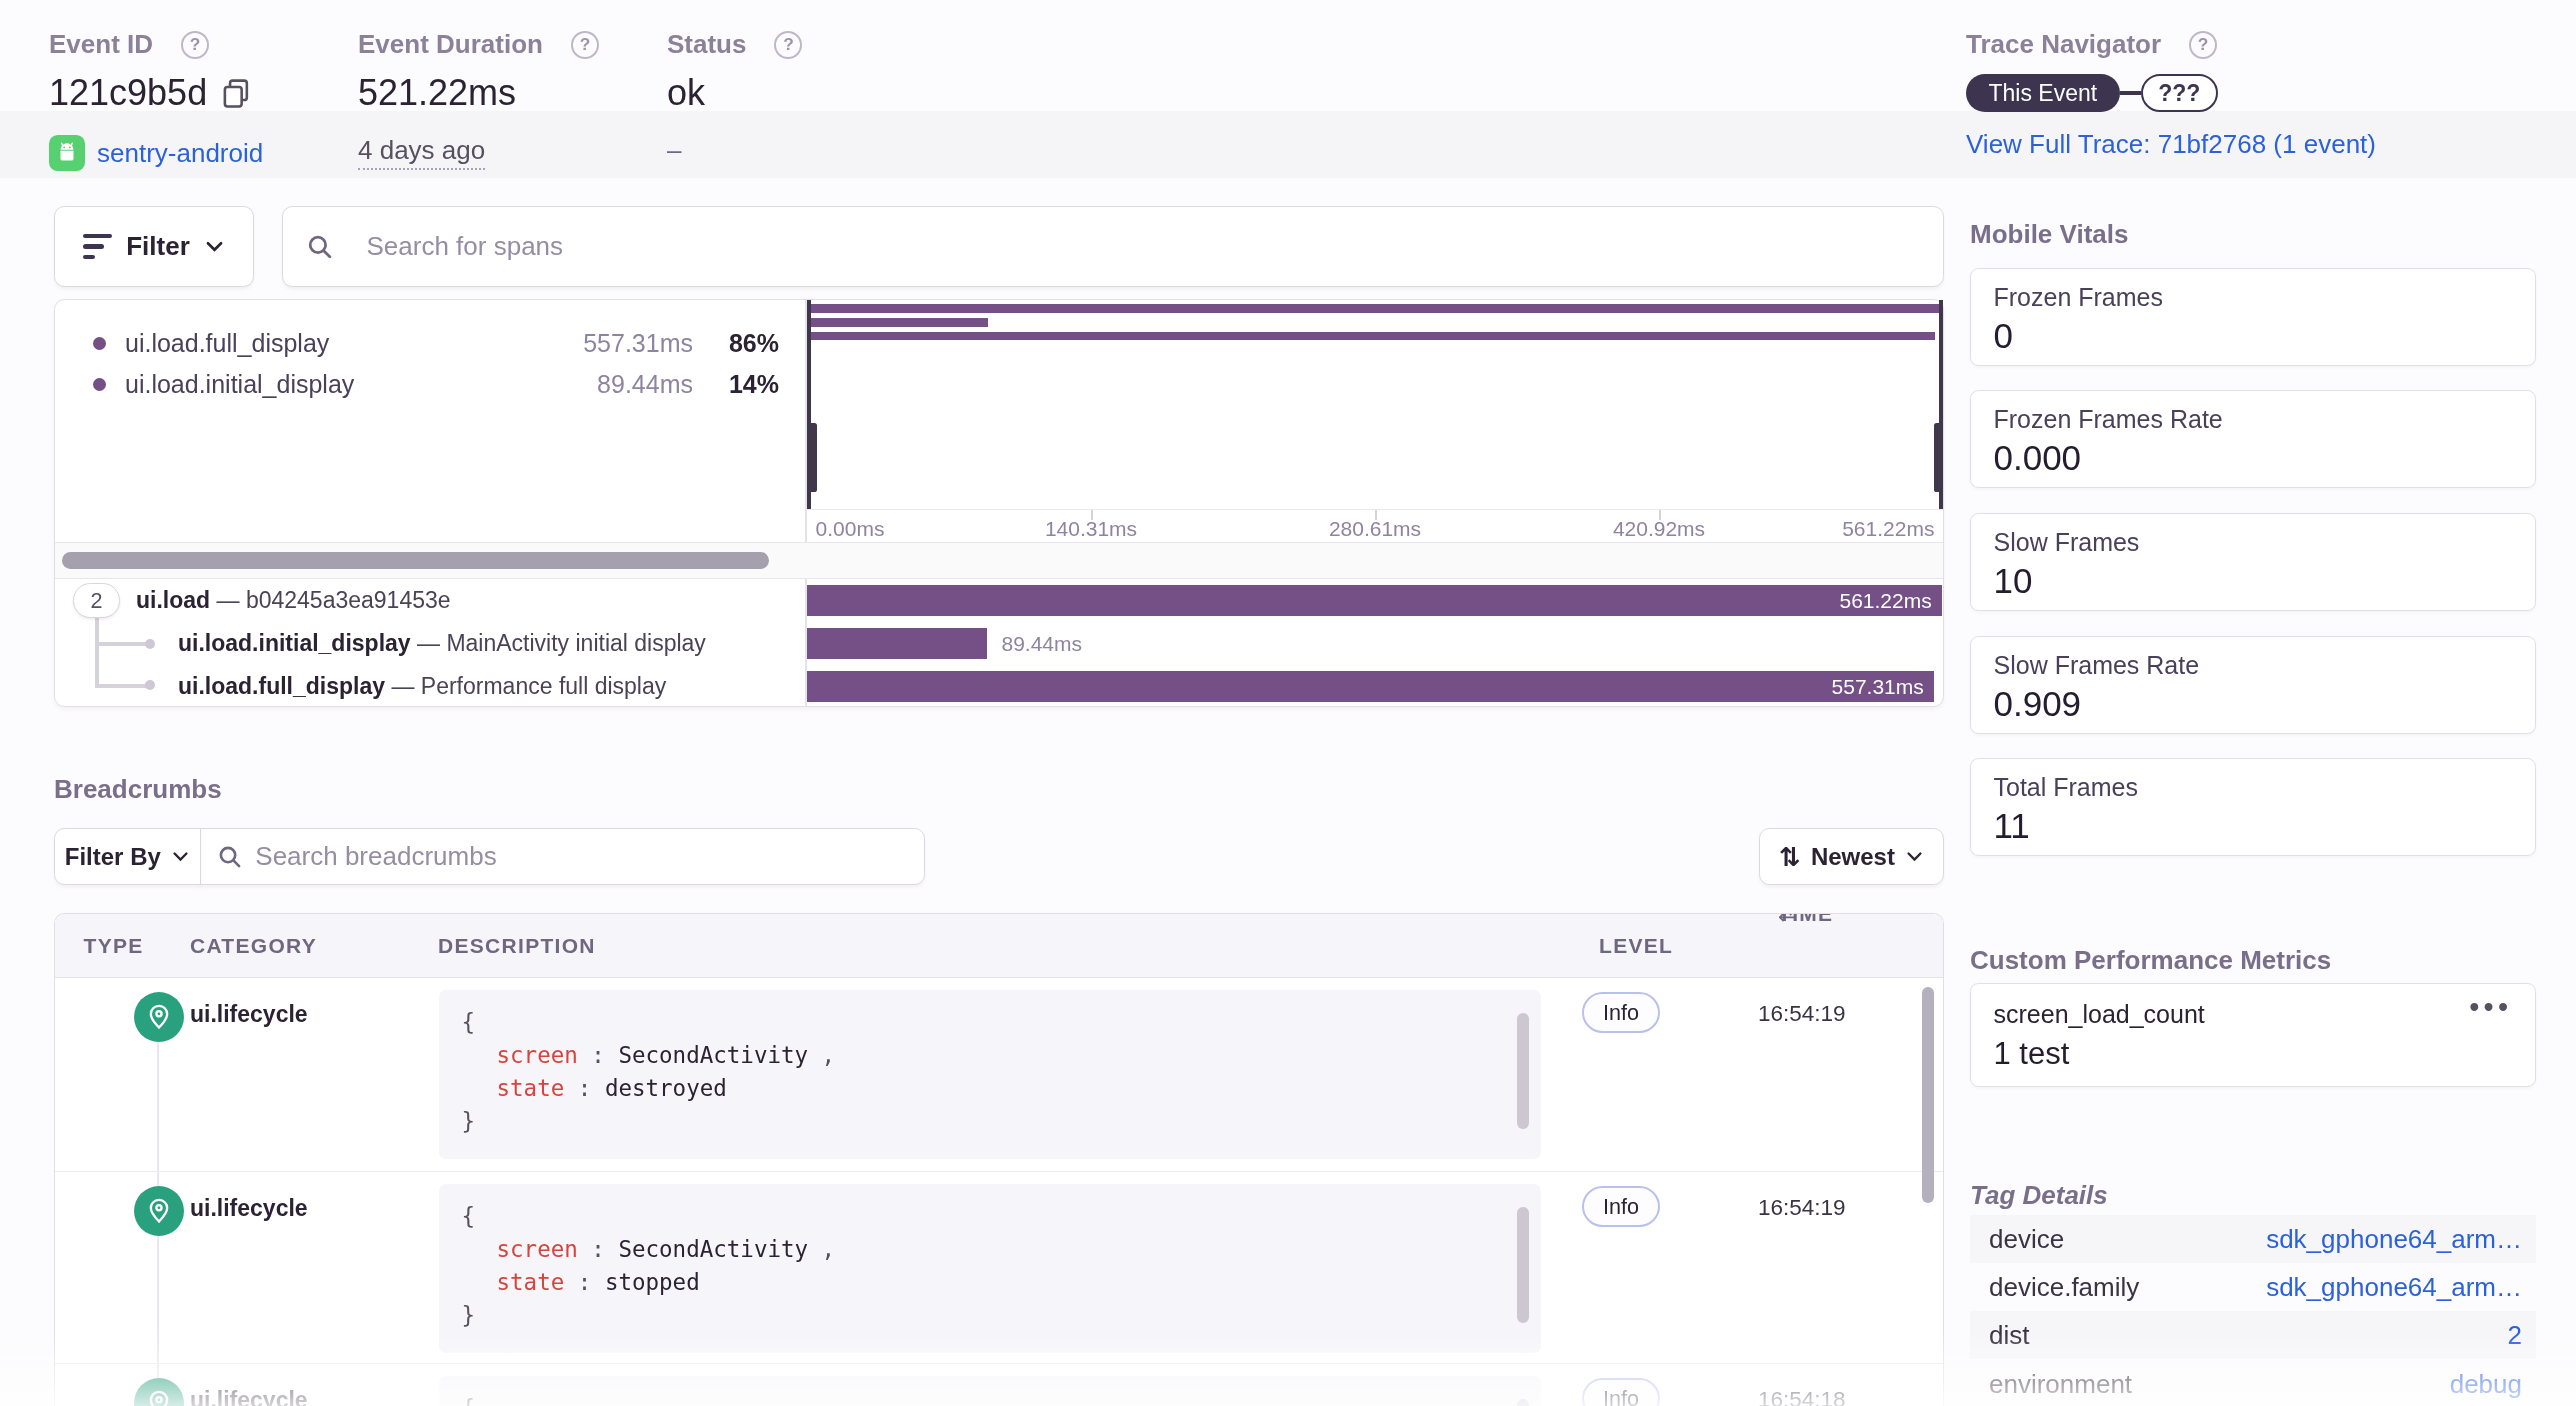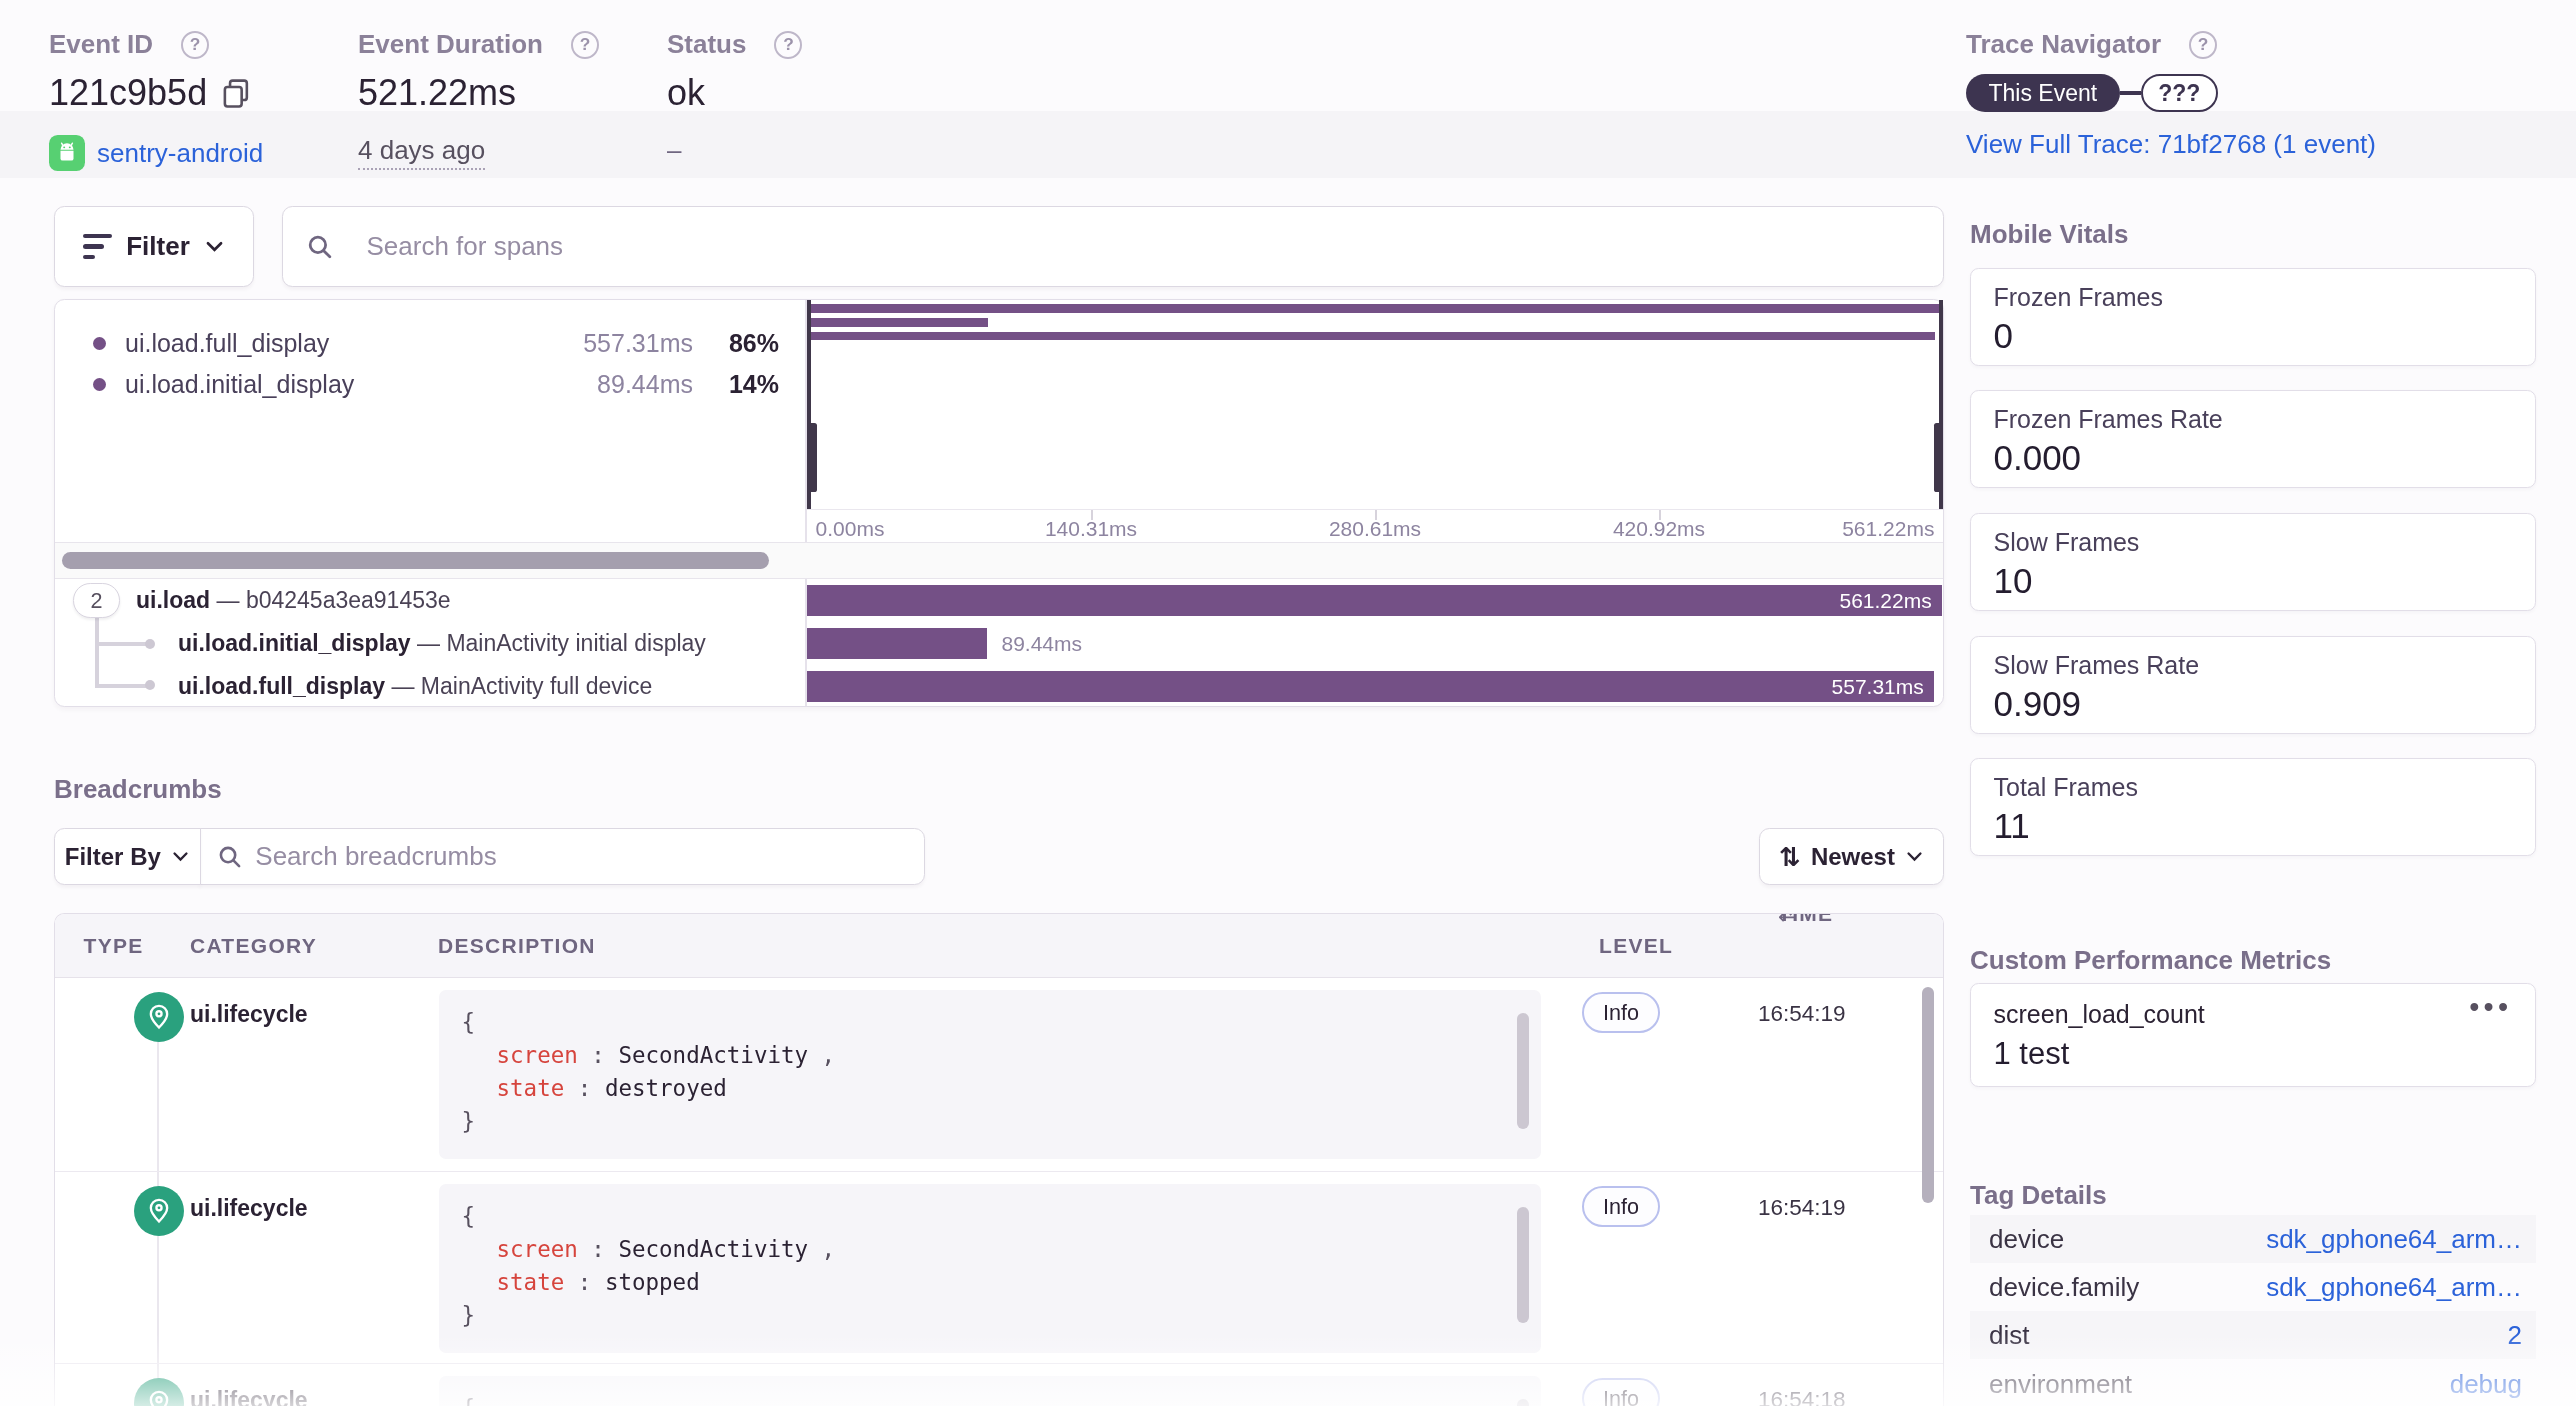--- a/index.html
+++ b/index.html
@@ -287,21 +287,21 @@
         <span class="tree-op">ui.load.initial_display</span><span class="tree-desc"> — </span><span class="tree-desc">MainActivity initial display</span>
       </div>
       <div class="barpane" style="top:0;">
         <div class="span-bar" style="width: 15.9%;"></div>
         <span class="dur-out">89.44ms</span>
       </div>
     </div>
 
     <div class="tree-row" style="top:86px;">
       <div class="tree-left" style="padding-left:123px;">
-        <span class="tree-op">ui.load.full_display</span><span class="tree-desc"> — </span><span class="tree-desc">MainActivity full device</span>
+        <span class="tree-op">ui.load.full_display</span><span class="tree-desc"> — </span><span class="tree-desc">Performance full display</span>
       </div>
       <div class="barpane" style="top:0;">
         <div class="span-bar" style="width: 99.3%;">
           <span>557.31ms</span>
         </div>
       </div>
     </div>
   </div>
 </div>
 
@@ -423,21 +423,21 @@
   <span class="vital-value">11</span>
 </div>
 
 <div class="abs sec-title" style="left:1970px; top:945px;">Custom Performance Metrics</div>
 <div class="abs vital-card" style="top:983px; height:104px;">
   <span class="vital-label" style="top:15.5px; color:#2b2233;">screen_load_count</span>
   <span class="dots-ic">•••</span>
   <span class="vital-value" style="top:52px; font-size:31px;">1 test</span>
 </div>
 
-<div class="abs sec-title" style="left:1970px; top:1180px;">Tag Details</div>
+<div class="abs sec-title" style="left:1970px; top:1180px;font-style:italic;">Tag Details</div>
 <div class="abs tag-row stripe" style="top:1215px;">
   <span class="tag-key">device</span>
   <a class="tag-val" href="#" style="text-decoration:none;">sdk_gphone64_arm…</a>
 </div>
 <div class="abs tag-row" style="top:1263px;">
   <span class="tag-key">device.family</span>
   <a class="tag-val" href="#" style="text-decoration:none;">sdk_gphone64_arm…</a>
 </div>
 <div class="abs tag-row stripe" style="top:1311px;">
   <span class="tag-key">dist</span>

